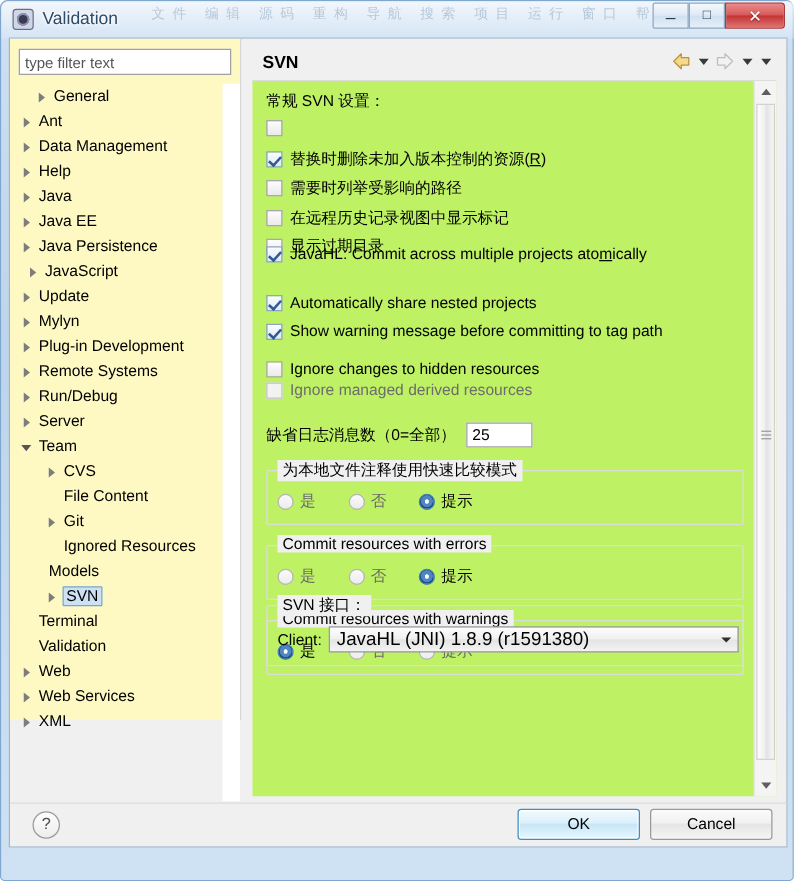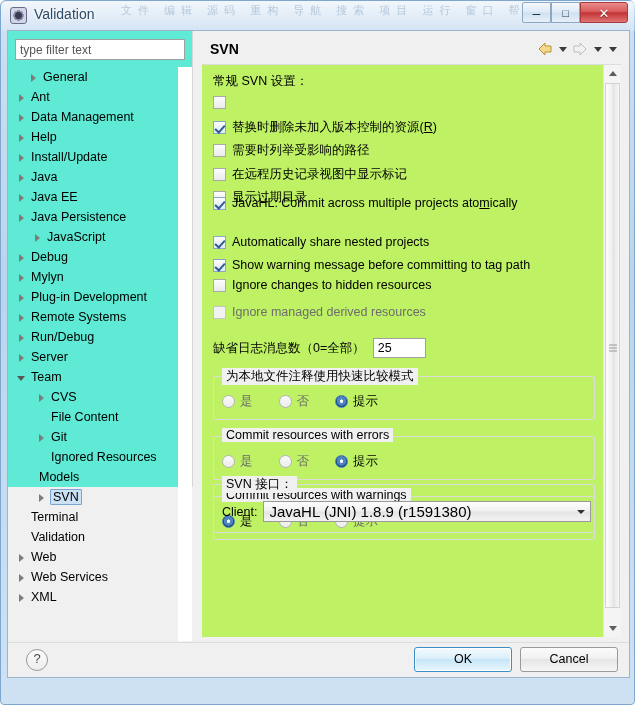--- a/index.html
+++ b/index.html
@@ -84,22 +84,22 @@
   
   #client {
     position: absolute; left: 6px; top: 29px; width: 623px; height: 648px;
     background: #f0f0f0;
     border: 1px solid #9db4cc;
     box-sizing: border-box;
   }
 
   
   #left-pane {
-    position: absolute; left: 0; top: 0; width: 185px; height: 456px;
-    background: #5eead4;
+    position: absolute; left: 0; top: 0; width: 185px; height: 545px;
+    background: #fef9c3;
     border-right: 1px solid #d6d6d6;
     box-sizing: border-box;
   }
   #filter-input {
     position: absolute; left: 7px; top: 8px; width: 170px; height: 21px;
     box-sizing: border-box;
     border: 1px solid #a0a0a0;
     background: #ffffff;
     font-family: inherit; font-size: 12px;
     color: #222; padding: 0 4px;
@@ -412,41 +412,37 @@
           <div class="tree-row" style="padding-left: 8px;">
             <span class="twisty collapsed"></span>
             <span class="tree-label">Data Management</span>
           </div>
           <div class="tree-row" style="padding-left: 8px;">
             <span class="twisty collapsed"></span>
             <span class="tree-label">Help</span>
           </div>
           <div class="tree-row" style="padding-left: 8px;">
             <span class="twisty collapsed"></span>
-            <span class="tree-label">Install/Update</span>
-          </div>
-          <div class="tree-row" style="padding-left: 8px;">
-            <span class="twisty collapsed"></span>
             <span class="tree-label">Java</span>
           </div>
           <div class="tree-row" style="padding-left: 8px;">
             <span class="twisty collapsed"></span>
             <span class="tree-label">Java EE</span>
           </div>
           <div class="tree-row" style="padding-left: 8px;">
             <span class="twisty collapsed"></span>
             <span class="tree-label">Java Persistence</span>
           </div>
-          <div class="tree-row" style="padding-left: 24px; align-items: center;">
+          <div class="tree-row" style="padding-left: 13px; align-items: center;">
             <span class="twisty collapsed"></span>
             <span class="tree-label">JavaScript</span>
           </div>
           <div class="tree-row" style="padding-left: 8px;">
             <span class="twisty collapsed"></span>
-            <span class="tree-label">Debug</span>
+            <span class="tree-label">Update</span>
           </div>
           <div class="tree-row" style="padding-left: 8px;">
             <span class="twisty collapsed"></span>
             <span class="tree-label">Mylyn</span>
           </div>
           <div class="tree-row" style="padding-left: 8px;">
             <span class="twisty collapsed"></span>
             <span class="tree-label">Plug-in Development</span>
           </div>
           <div class="tree-row" style="padding-left: 8px;">
@@ -561,21 +557,21 @@
                 <span>JavaHL: Commit across multiple projects ato<span class="mnem">m</span>ically</span>
               </div>
               <div class="cbrow" style="top: 170px;">
                 <span class="cbox checked"></span>
                 <span>Automatically share nested projects</span>
               </div>
               <div class="cbrow" style="top: 193px;">
                 <span class="cbox checked"></span>
                 <span>Show warning message before committing to tag path</span>
               </div>
-              <div class="cbrow" style="top: 213px;">
+              <div class="cbrow" style="top: 223px;">
                 <span class="cbox"></span>
                 <span>Ignore changes to hidden resources</span>
               </div>
               <div class="cbrow disabled" style="top: 240px;">
                 <span class="cbox dim"></span>
                 <span>Ignore managed derived resources</span>
               </div>
             </div>
 
           <div id="logcount-row">

